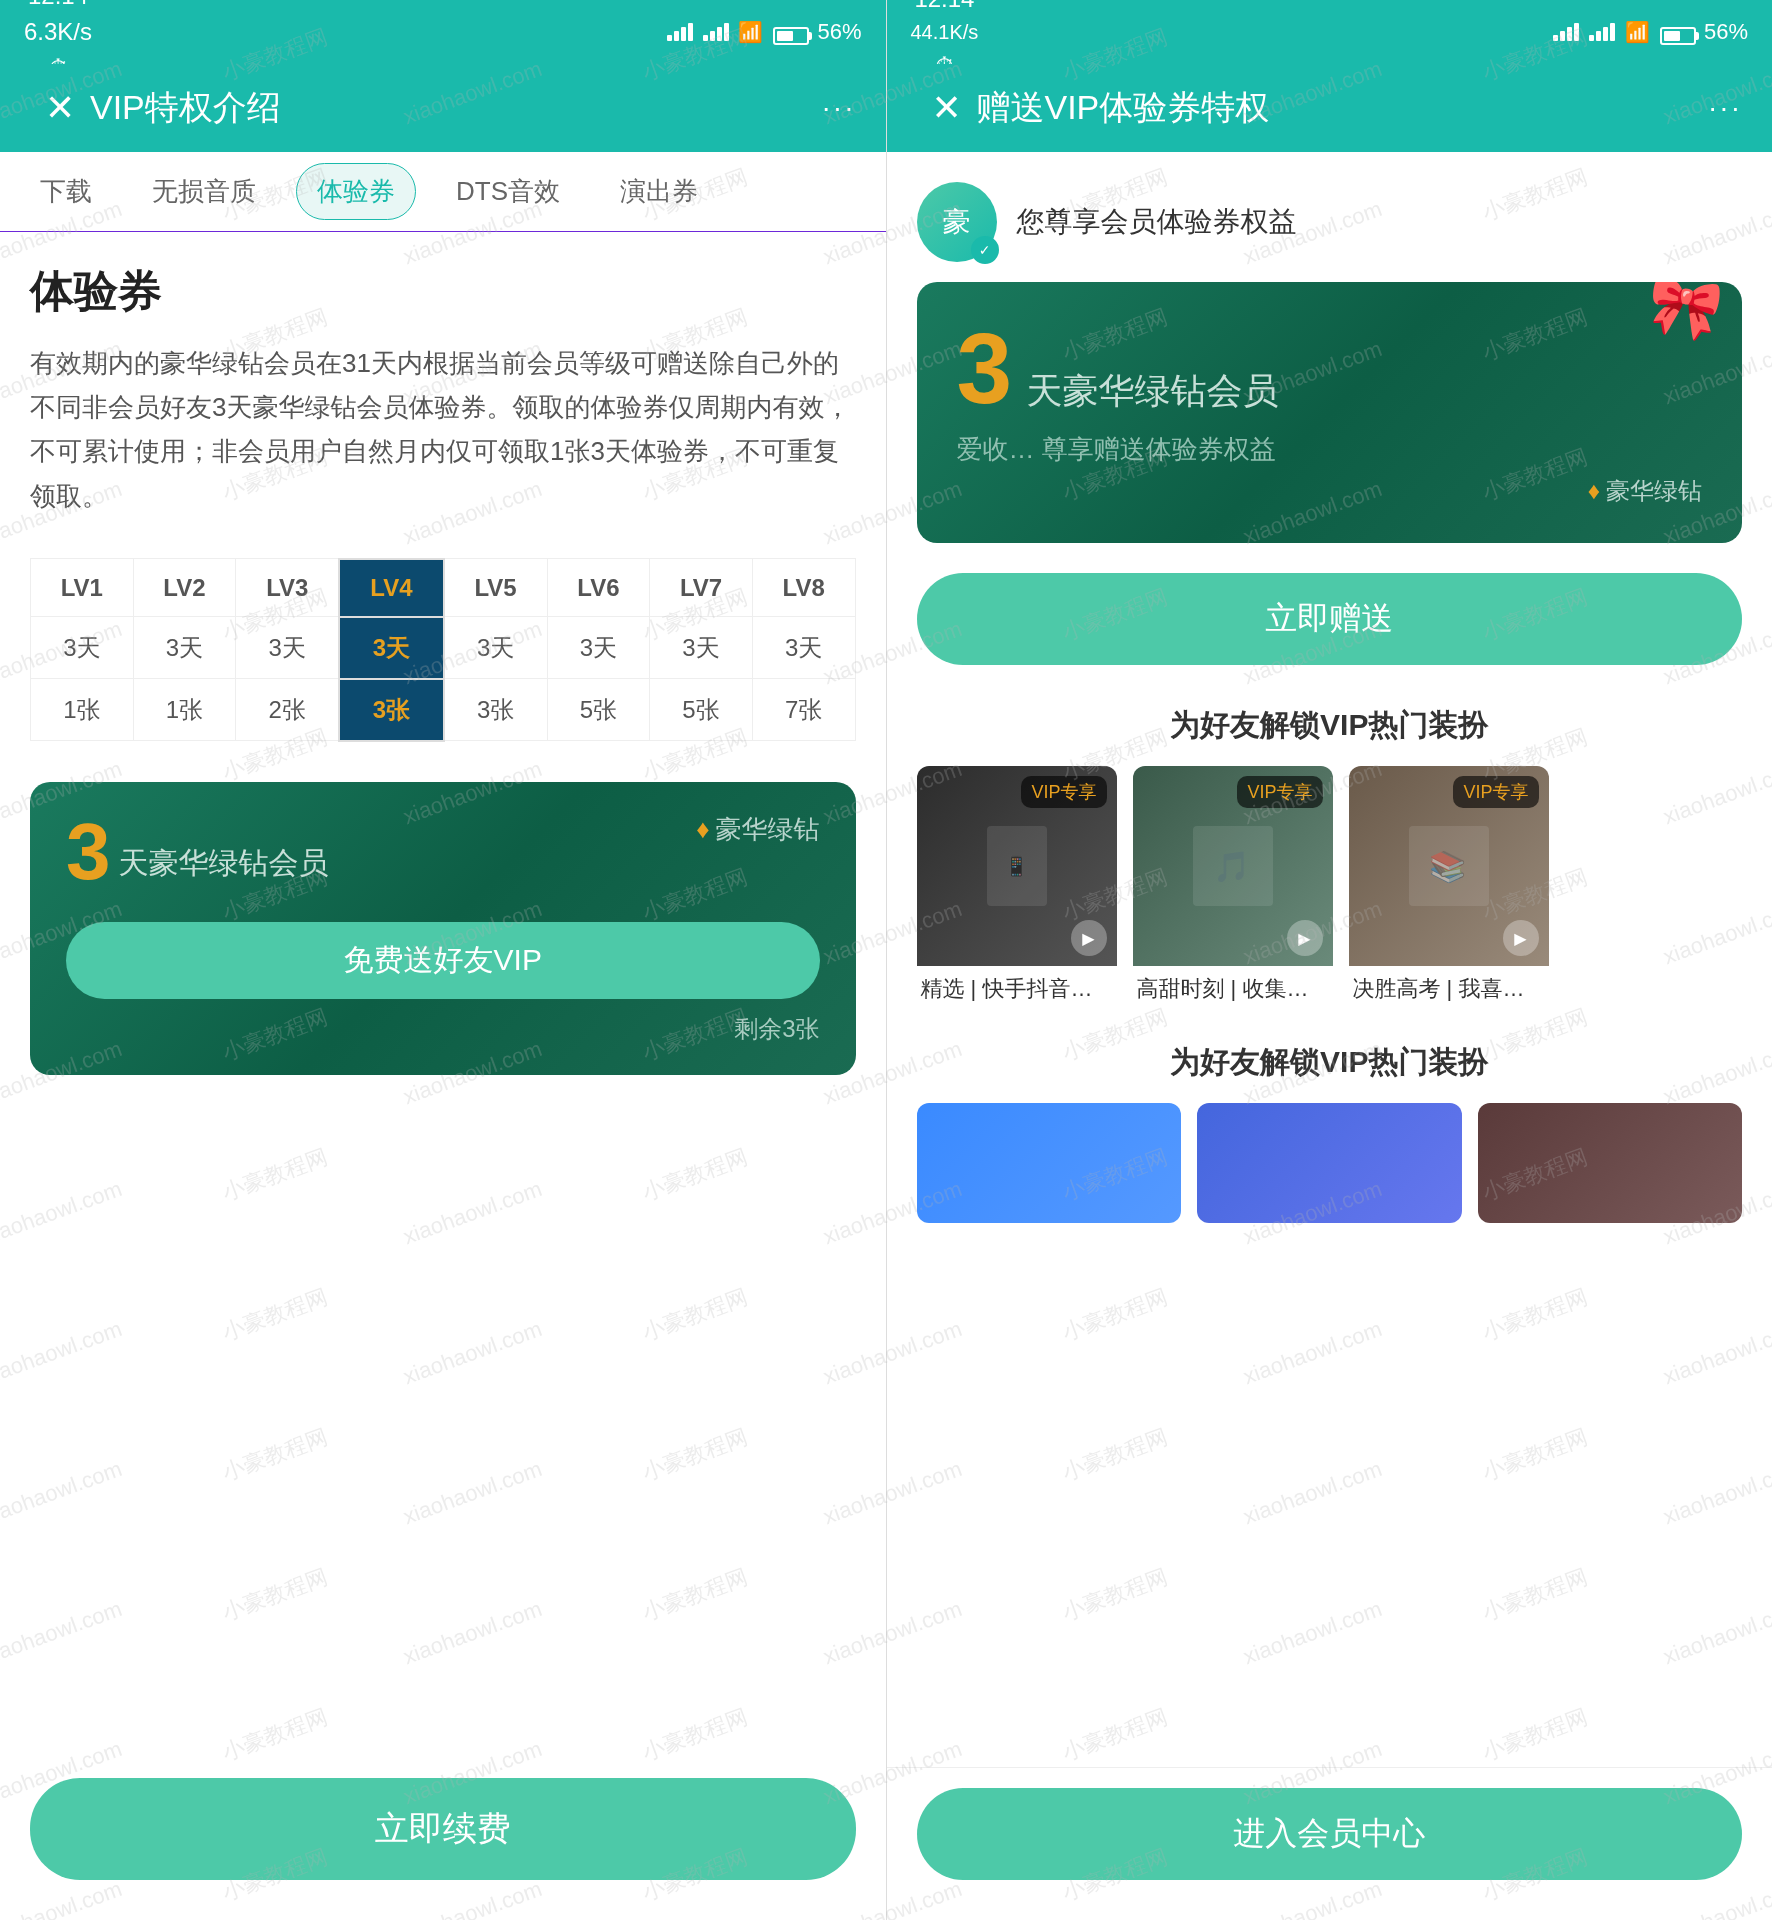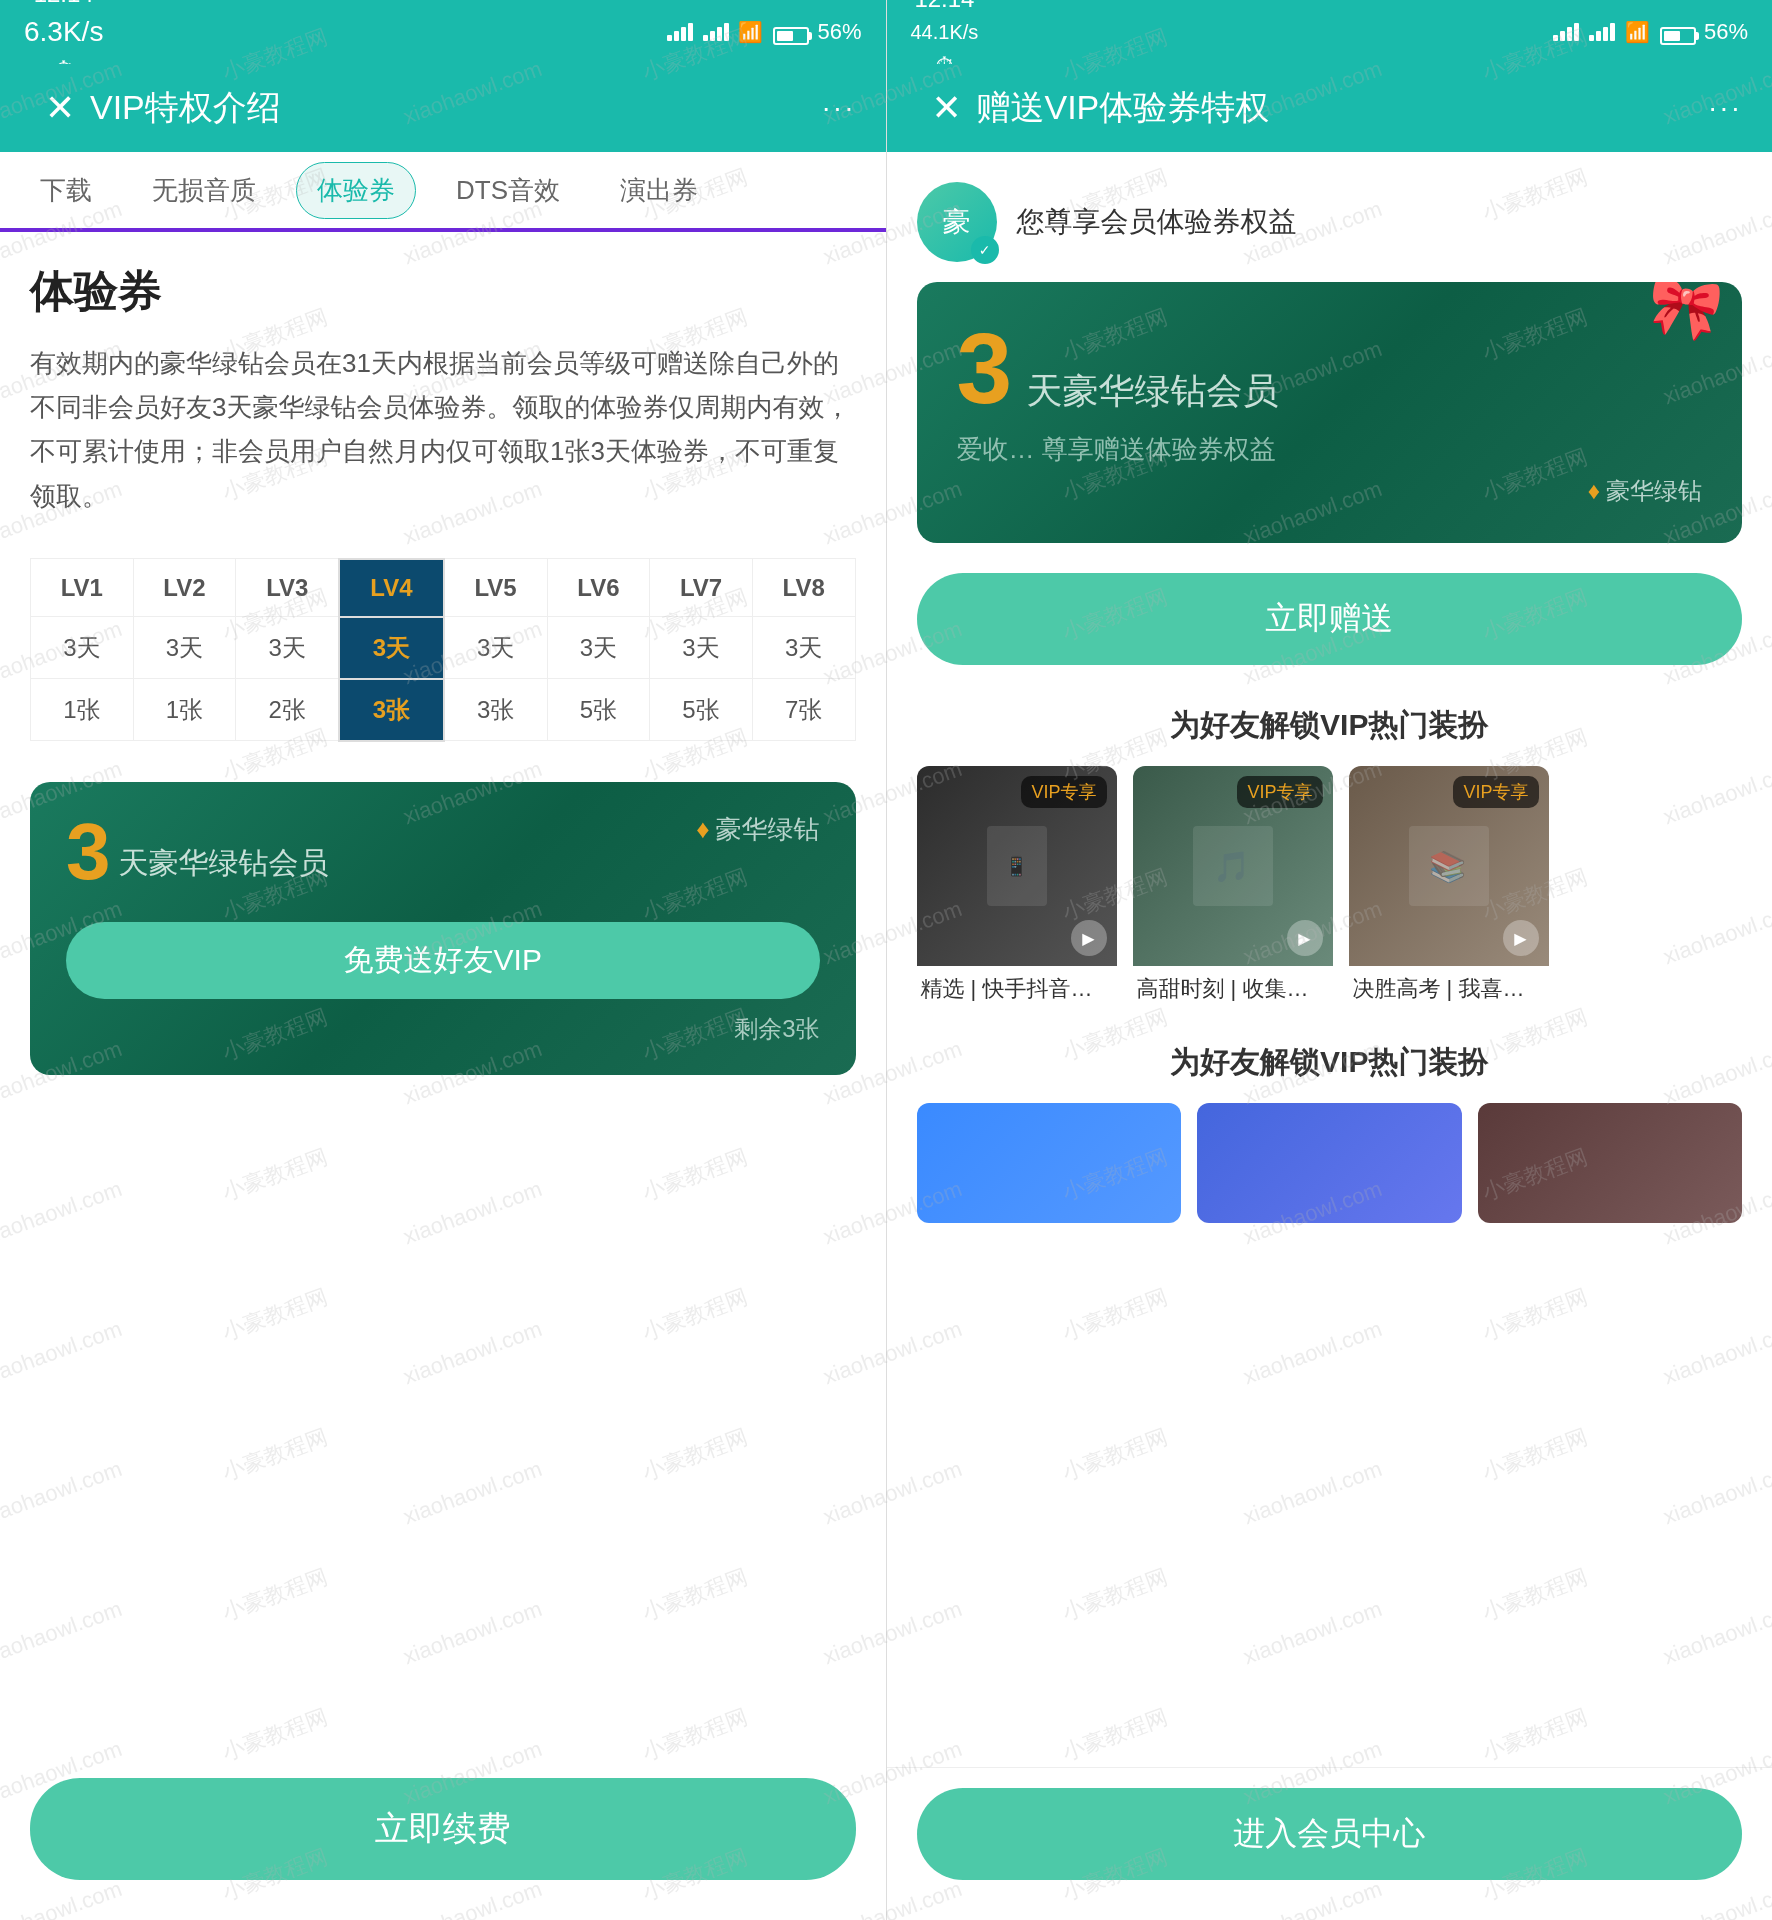--- a/index.html
+++ b/index.html
@@ -130,21 +130,21 @@
       cursor: pointer;
     }
 
     
     .tab-bar {
       background: #fff;
       height: 80px;
       display: flex;
       align-items: center;
       padding: 0 20px;
-      border-bottom: 4px solid #6d28d9;
+      border-bottom: 1px solid #6d28d9;
       gap: 20px;
       overflow: hidden;
       flex-shrink: 0;
     }
     .tab-item {
       padding: 10px 20px;
       border-radius: 30px;
       font-size: 26px;
       color: #666;
       white-space: nowrap;
@@ -637,21 +637,21 @@
     <span class="watermark-text" style="left: 1240px; top: 1900px;">xiaohaowl.com</span>
     <span class="watermark-text" style="left: 1480px; top: 1860px;">小豪教程网</span>
     <span class="watermark-text" style="left: 1660px; top: 1900px;">xiaohaowl.com</span>
   </div>
 
 <div class="phone-panel left">
 
   <div class="status-bar">
     <div class="status-left">
       <span>12:14</span>
-      <span style="font-size:28px;">6.3K/s</span>
+      <span style="font-size:24px;">6.3K/s</span>
       <span>⏱</span>
     </div>
     <div class="status-right">
       <div class="signal-bars">
         <div class="signal-bar" style="height:6px;"></div>
         <div class="signal-bar" style="height:10px;"></div>
         <div class="signal-bar" style="height:14px;"></div>
         <div class="signal-bar" style="height:18px;"></div>
       </div>
       <div class="signal-bars">

